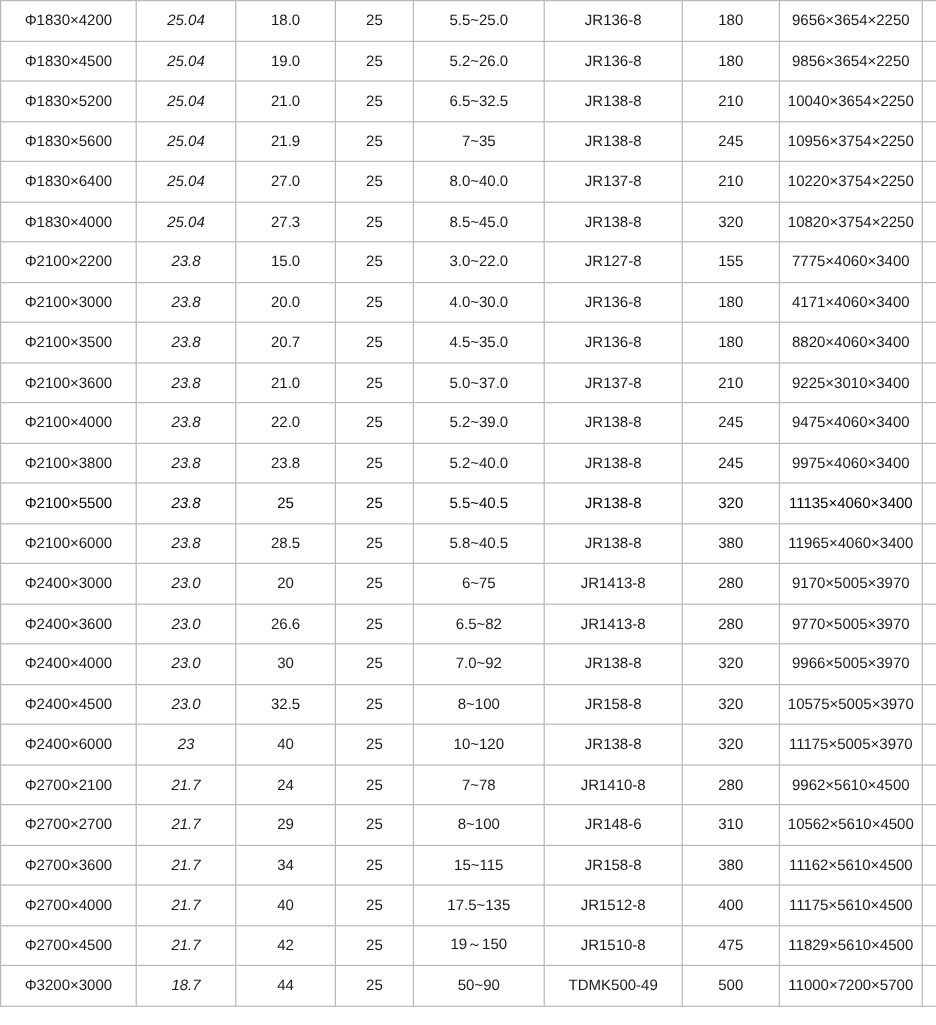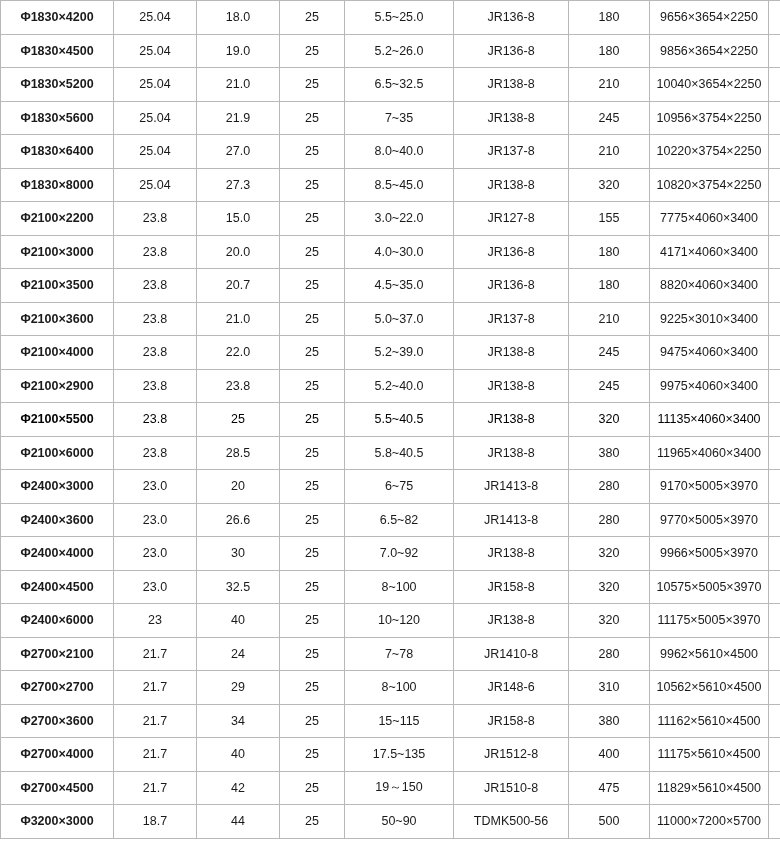--- a/index.html
+++ b/index.html
@@ -26,22 +26,22 @@
     color: #1a1a1a;
     height: 32.5px;
     padding: 0 2px;
     white-space: nowrap;
     overflow: hidden;
   }
   .spec-table tr.faded td {
     color: #000000;
   }
   
-  .c0 { width: 108px; font-weight: bold; }
-  .c1 { width: 78px; }
+  .c0 { width: 108px; }
+  .c1 { width: 78px; font-style: italic; }
   .c2 { width: 78px; margin-left: 40px; }
   .c3 { width: 60px; }
   .c4 { width: 104px; }
   .c5 { width: 110px; }
   .c6 { width: 76px; margin-left: 36px; }
   .c7 { width: 114px; }
   .c8 { width: 76px; }
 </style>
 </head>
 <body>
@@ -97,21 +97,21 @@
         <td class="c1">25.04</td>
         <td class="c2">27.0</td>
         <td class="c3">25</td>
         <td class="c4">8.0~40.0</td>
         <td class="c5">JR137-8</td>
         <td class="c6">210</td>
         <td class="c7">10220×3754×2250</td>
         <td class="c8">42440</td>
       </tr>
       <tr>
-        <td class="c0">Φ1830×8000</td>
+        <td class="c0">Φ1830×4000</td>
         <td class="c1">25.04</td>
         <td class="c2">27.3</td>
         <td class="c3">25</td>
         <td class="c4">8.5~45.0</td>
         <td class="c5">JR138-8</td>
         <td class="c6">320</td>
         <td class="c7">10820×3754×2250</td>
         <td class="c8">45590</td>
       </tr>
       <tr>
@@ -163,21 +163,21 @@
         <td class="c1">23.8</td>
         <td class="c2">22.0</td>
         <td class="c3">25</td>
         <td class="c4">5.2~39.0</td>
         <td class="c5">JR138-8</td>
         <td class="c6">245</td>
         <td class="c7">9475×4060×3400</td>
         <td class="c8">46697</td>
       </tr>
       <tr>
-        <td class="c0">Φ2100×2900</td>
+        <td class="c0">Φ2100×3800</td>
         <td class="c1">23.8</td>
         <td class="c2">23.8</td>
         <td class="c3">25</td>
         <td class="c4">5.2~40.0</td>
         <td class="c5">JR138-8</td>
         <td class="c6">245</td>
         <td class="c7">9975×4060×3400</td>
         <td class="c8">47000</td>
       </tr>
       <tr class="faded">
@@ -311,19 +311,19 @@
         <td class="c6">475</td>
         <td class="c7">11829×5610×4500</td>
         <td class="c8">100000</td>
       </tr>
       <tr>
         <td class="c0">Φ3200×3000</td>
         <td class="c1">18.7</td>
         <td class="c2">44</td>
         <td class="c3">25</td>
         <td class="c4">50~90</td>
-        <td class="c5">TDMK500-56</td>
+        <td class="c5">TDMK500-49</td>
         <td class="c6">500</td>
         <td class="c7">11000×7200×5700</td>
         <td class="c8">124000</td>
       </tr>
     </tbody>
 </table>
 
 </body></html>

